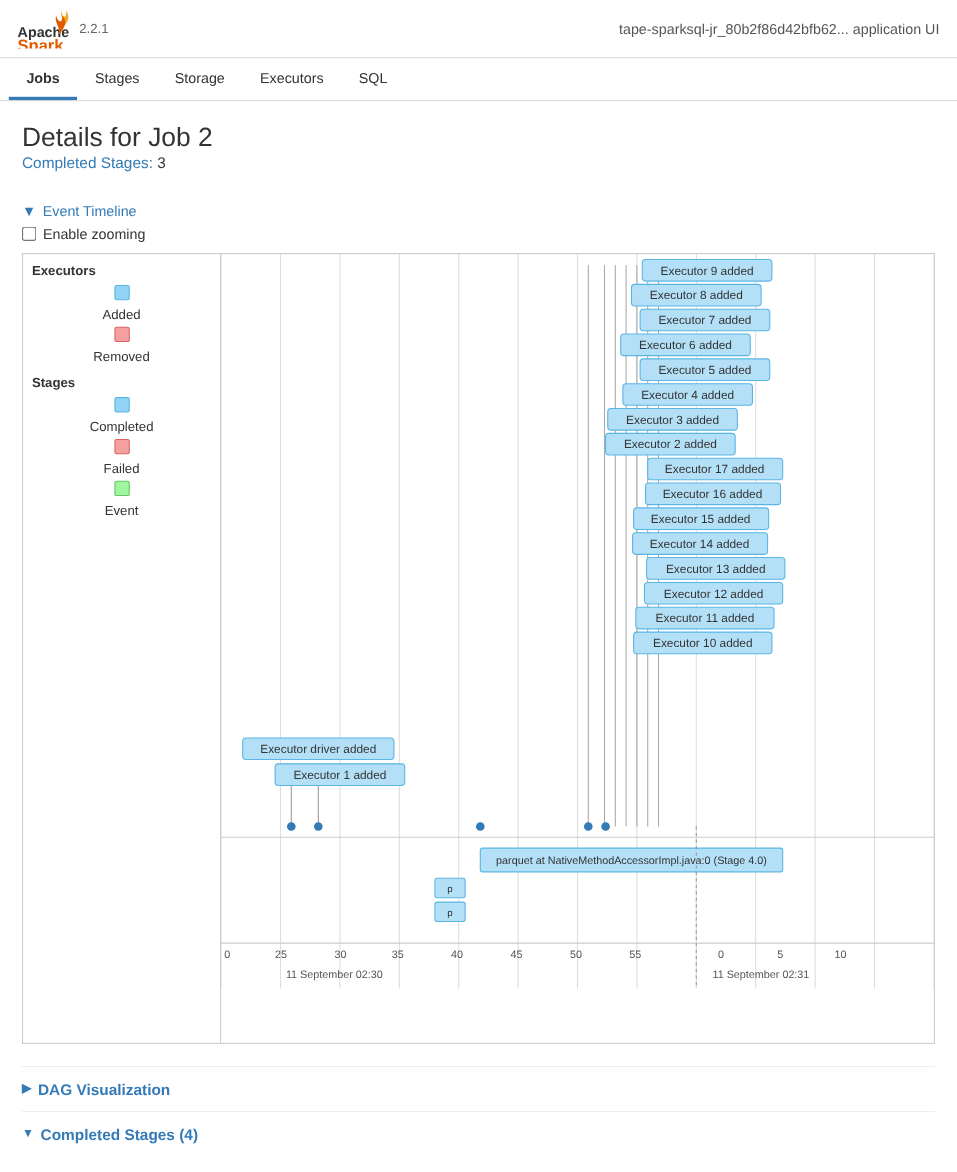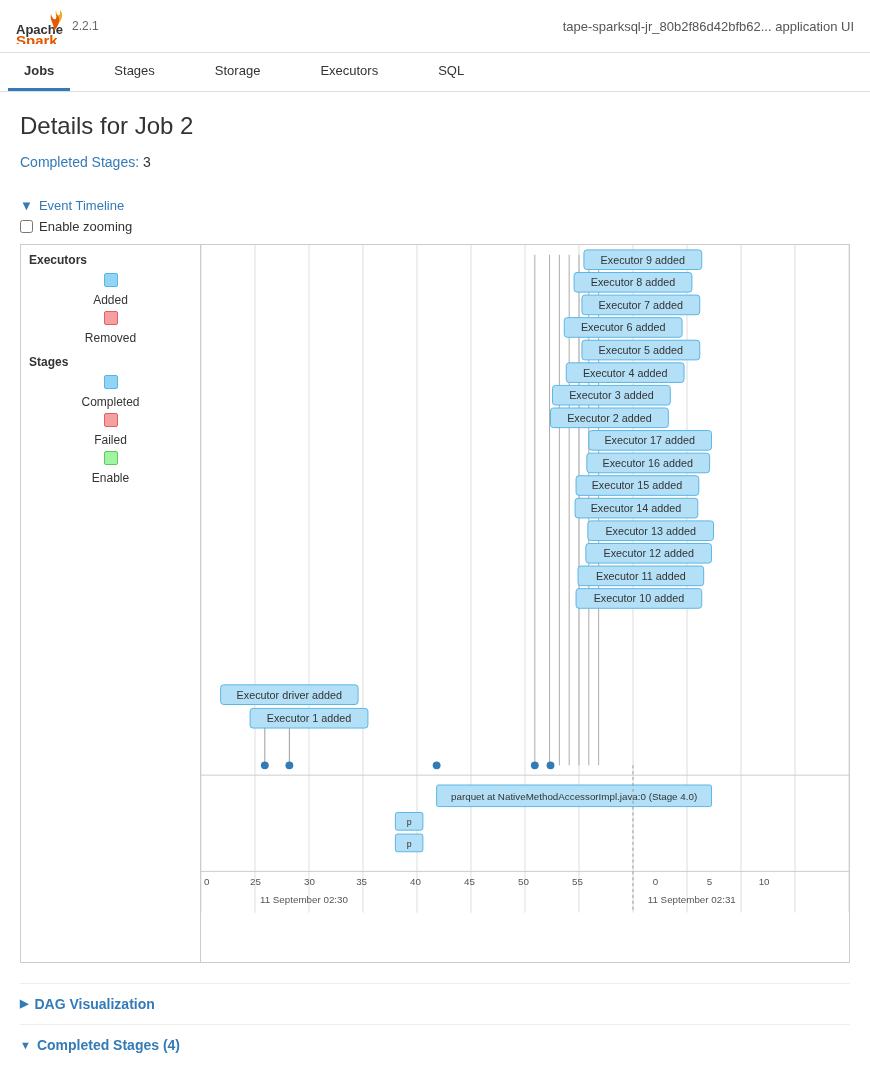--- a/index.html
+++ b/index.html
@@ -3,27 +3,27 @@
   <meta charset="utf-8">
   <style>
     * { box-sizing: border-box; margin: 0; padding: 0; }
     body { font-family: -apple-system, BlinkMacSystemFont, 'Segoe UI', Arial, sans-serif; font-size: 13px; color: #333; background: #fff; }
 
     
     .header { display: flex; align-items: center; justify-content: space-between; padding: 8px 16px; border-bottom: 1px solid #ddd; }
     .logo-area { display: flex; align-items: center; gap: 6px; }
 
     
-    .nav { display: flex; border-bottom: 1px solid #ddd; padding: 0 8px; gap: 28px; }
+    .nav { display: flex; border-bottom: 1px solid #ddd; padding: 0 8px; }
     .nav-item { padding: 10px 16px; font-size: 13px; cursor: pointer; color: #333; text-decoration: none; border-bottom: 3px solid transparent; }
     .nav-item.active { border-bottom: 3px solid #337ab7; color: #333; font-weight: bold; }
 
     
     .main { padding: 20px 20px; }
-    .page-title { font-size: 24px; font-weight: normal; margin-bottom: 14px; color: #333; }
+    .page-title { font-size: 24px; font-weight: normal; color: #333; }
     .status-line { margin-bottom: 4px; font-size: 13px; }
     .status-line strong { font-weight: bold; }
     .completed-stages-line { margin-bottom: 28px; font-size: 14px; }
     .link { color: #337ab7; text-decoration: none; cursor: pointer; }
 
     
     .section-toggle { display: flex; align-items: center; gap: 6px; font-size: 13px; cursor: pointer; margin-bottom: 6px; color: #337ab7; }
     .enable-zoom { display: flex; align-items: center; gap: 6px; font-size: 13px; margin-bottom: 10px; }
     .enable-zoom input { cursor: pointer; }
 
@@ -118,21 +118,21 @@
           <div class="legend-item">
             <div class="legend-box legend-completed"></div>
             <span>Completed</span>
           </div>
           <div class="legend-item">
             <div class="legend-box legend-removed"></div>
             <span>Failed</span>
           </div>
           <div class="legend-item">
             <div class="legend-box legend-active"></div>
-            <span>Enable</span>
+            <span>Event</span>
           </div>
         </div>
       </div>
 
       <div class="chart-area">
         <svg class="chart-svg" viewBox="0 0 660 730" xmlns="http://www.w3.org/2000/svg">
 
           <line x1="0" y1="0" x2="0" y2="680" stroke="#ddd" stroke-width="1"></line>
           <line x1="55" y1="0" x2="55" y2="680" stroke="#ddd" stroke-width="1"></line>
           <line x1="110" y1="0" x2="110" y2="680" stroke="#ddd" stroke-width="1"></line>

